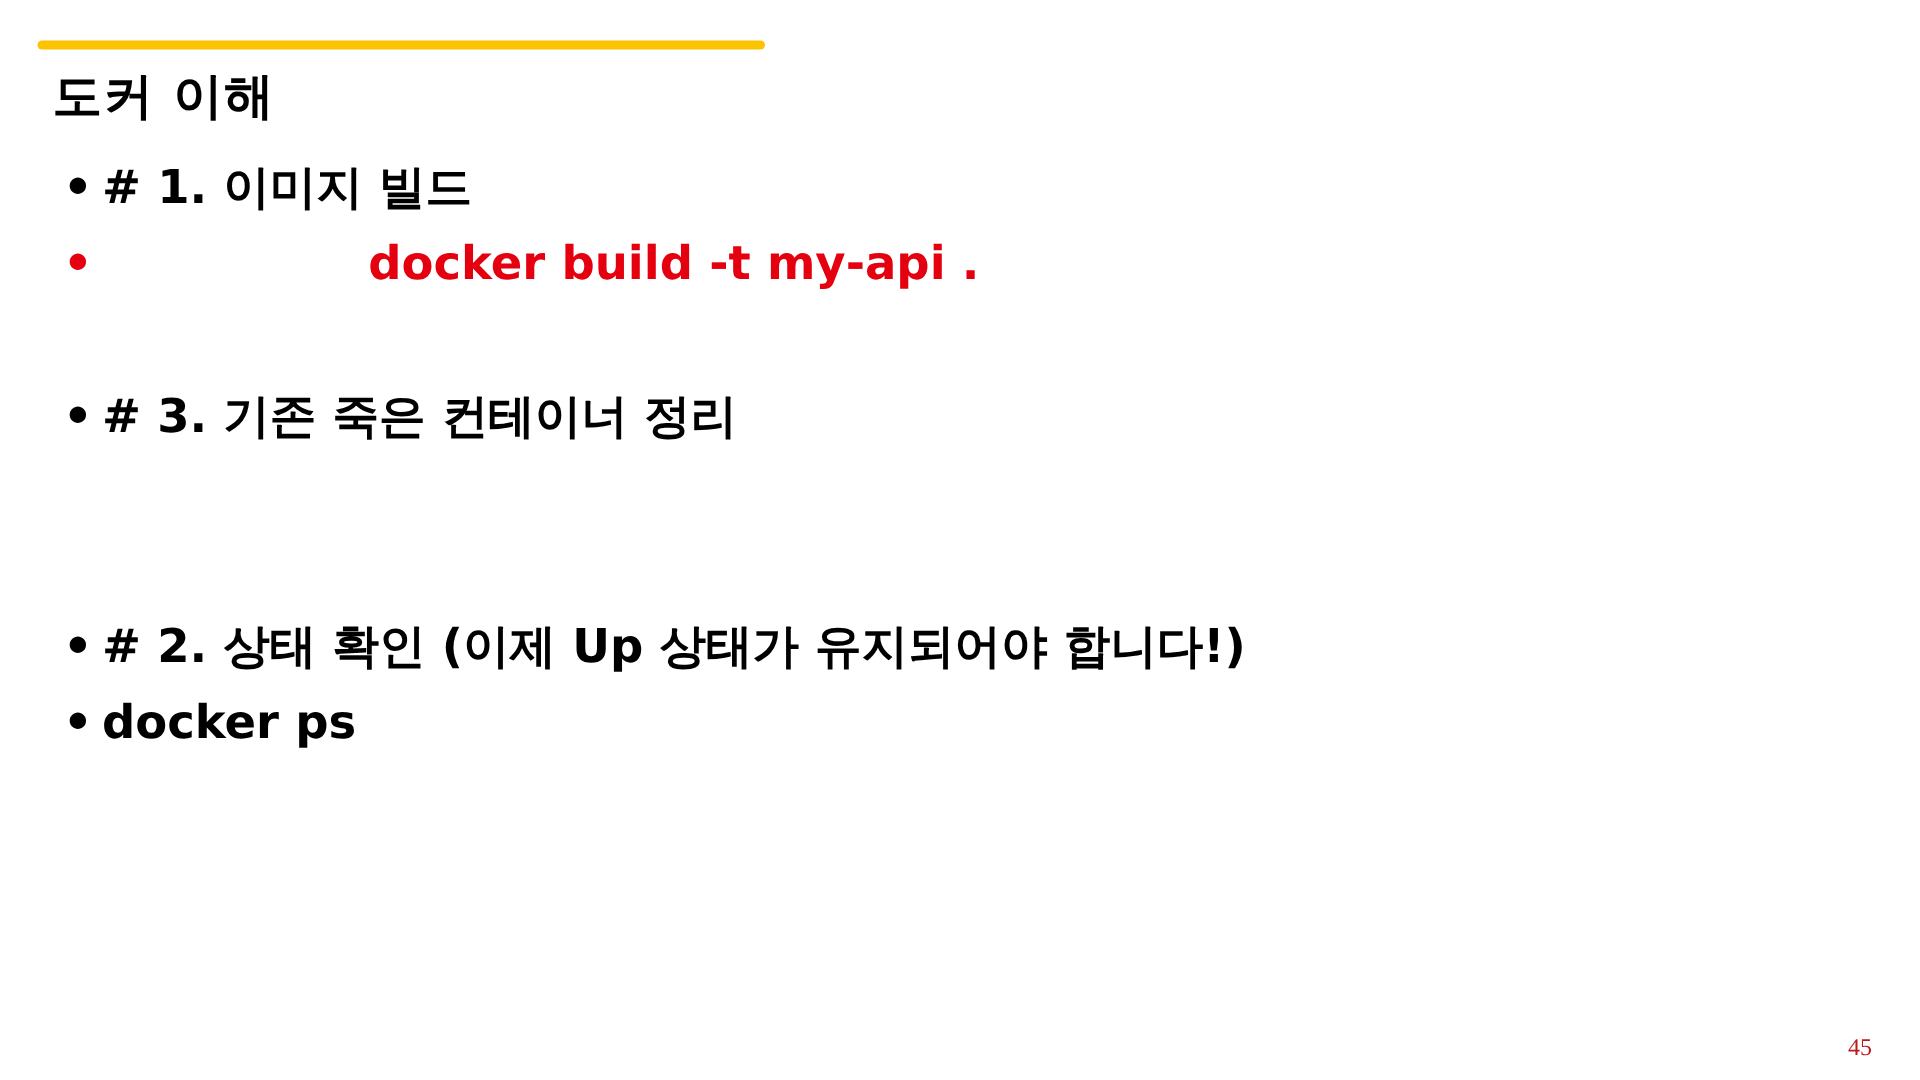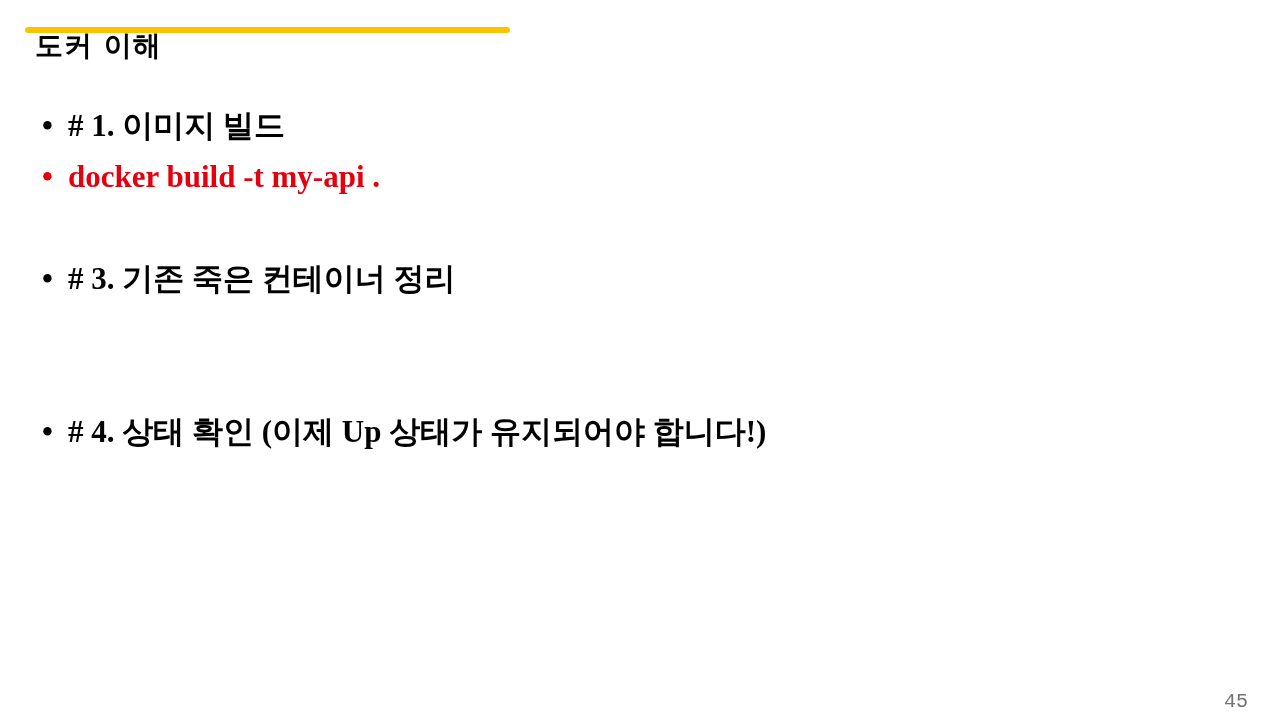--- a/index.html
+++ b/index.html
@@ -20,76 +20,77 @@
       left: 25px;
       top: 27px;
       width: 485px;
       height: 6px;
       border-radius: 3px;
       background: #fbc300;
     }
     .slide-title {
       position: absolute;
       left: 35px;
-      top: 24px;
-      font-size: 28px;
+      top: 42px;
+      font-size: 33px;
       font-weight: bold;
       line-height: 44px;
       letter-spacing: 1px;
     }
     .bullets {
       position: absolute;
       left: 42px;
       top: 100px;
       margin: 0;
       padding: 0;
       list-style: none;
     }
     .bullet {
       position: relative;
       height: 51px;
       line-height: 51px;
       font-size: 31px;
       font-weight: bold;
       white-space: nowrap;
       padding-left: 26px;
-      font-family: Liberation Serif, serif;
     }
     .bullet::before {
       content: "•";
       position: absolute;
       left: 0;
       top: 0;
       font-weight: bold;
     }
     .bullet.red {
       color: #e5000f;
+      text-align: center;
     }
     .spacer {
       height: 51px;
     }
     .page-number {
       position: absolute;
       right: 32px;
       top: 690px;
-      font-size: 20px;
-      color: #737373;
-      font-family: Liberation Mono, monospace;
+      font-size: 16px;
+      color: #b91c1c;
+      font-family: Liberation Serif, serif;
     }
   </style>
 </head>
 <body>
 
 <div class="accent-bar"></div>
 
 <div class="slide-title">도커 이해</div>
 
 <ul class="bullets">
   <li class="bullet"># 1. 이미지 빌드</li>
   <li class="bullet red">docker build -t my-api .</li>
   <li class="spacer"></li>
   <li class="bullet"># 3. 기존 죽은 컨테이너 정리</li>
   <li class="spacer"></li>
   <li class="spacer"></li>
-  <li class="bullet"># 4. 상태 확인 (이제 Up 상태가 유지되어야 합니다!)</li>
+  <li class="bullet"># 2. 상태 확인 (이제 Up 상태가 유지되어야 합니다!)</li>
+  <li class="bullet">docker ps</li>
 </ul>
 
 <div class="page-number">45</div>
 
 </body></html>

